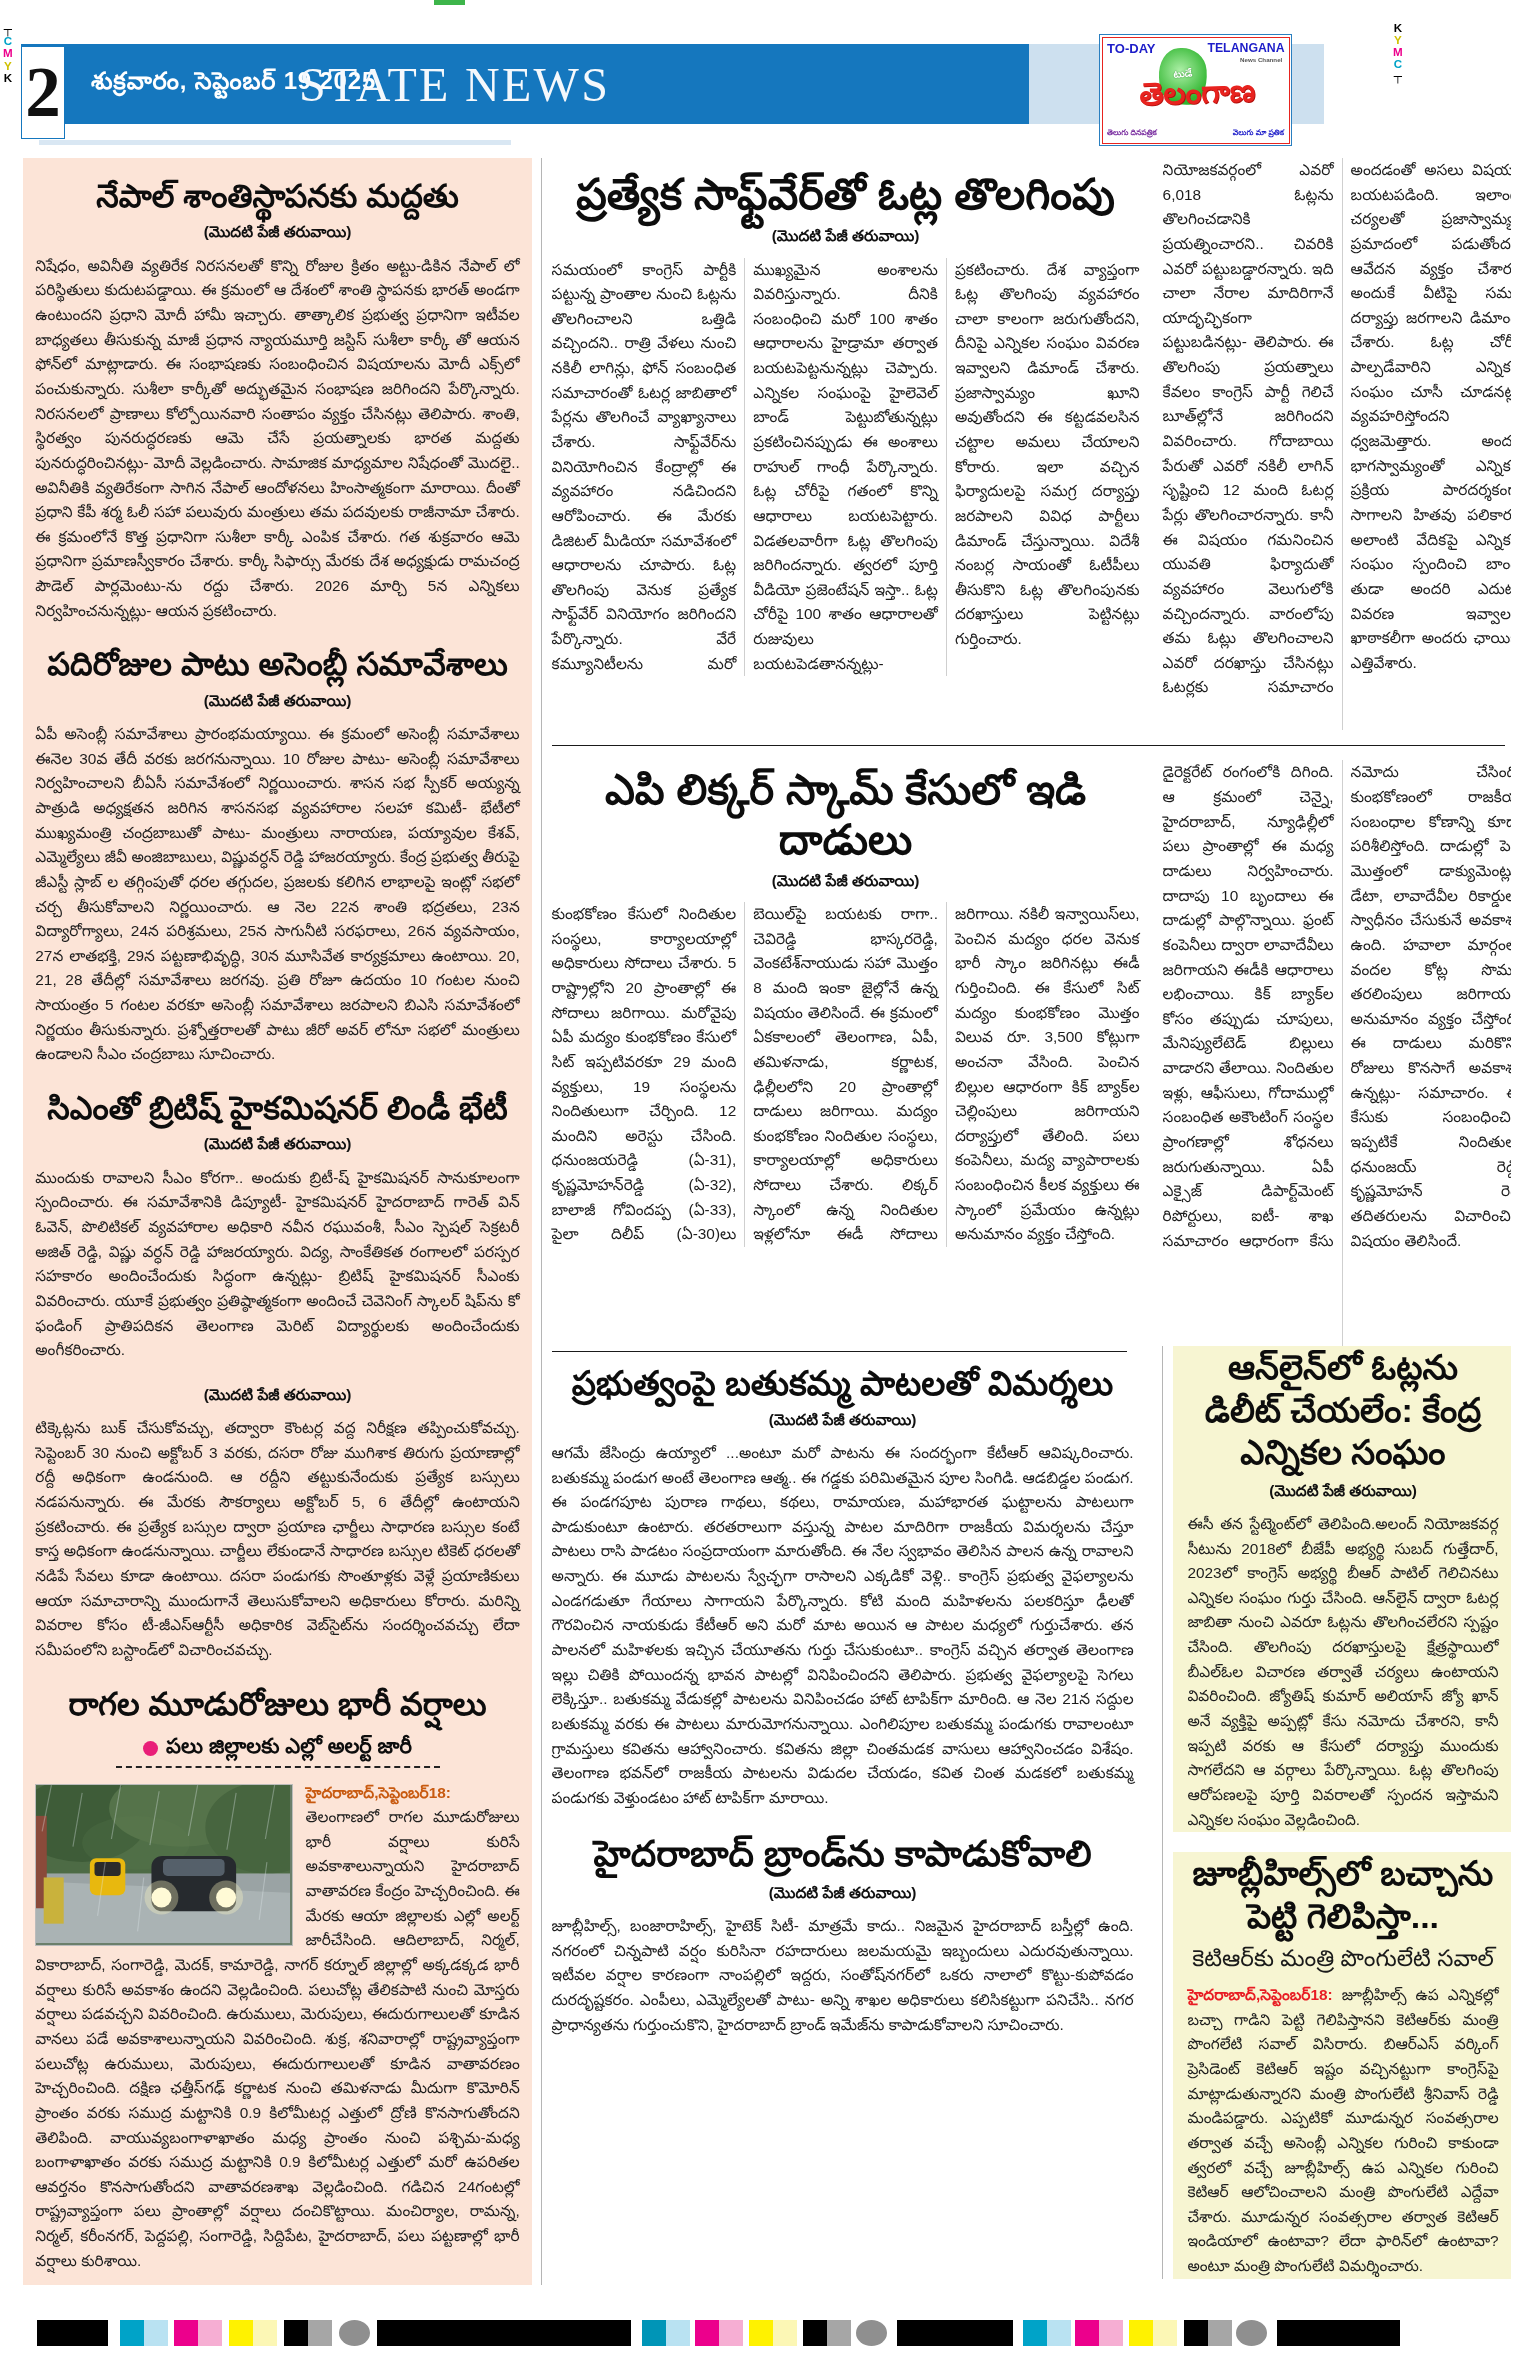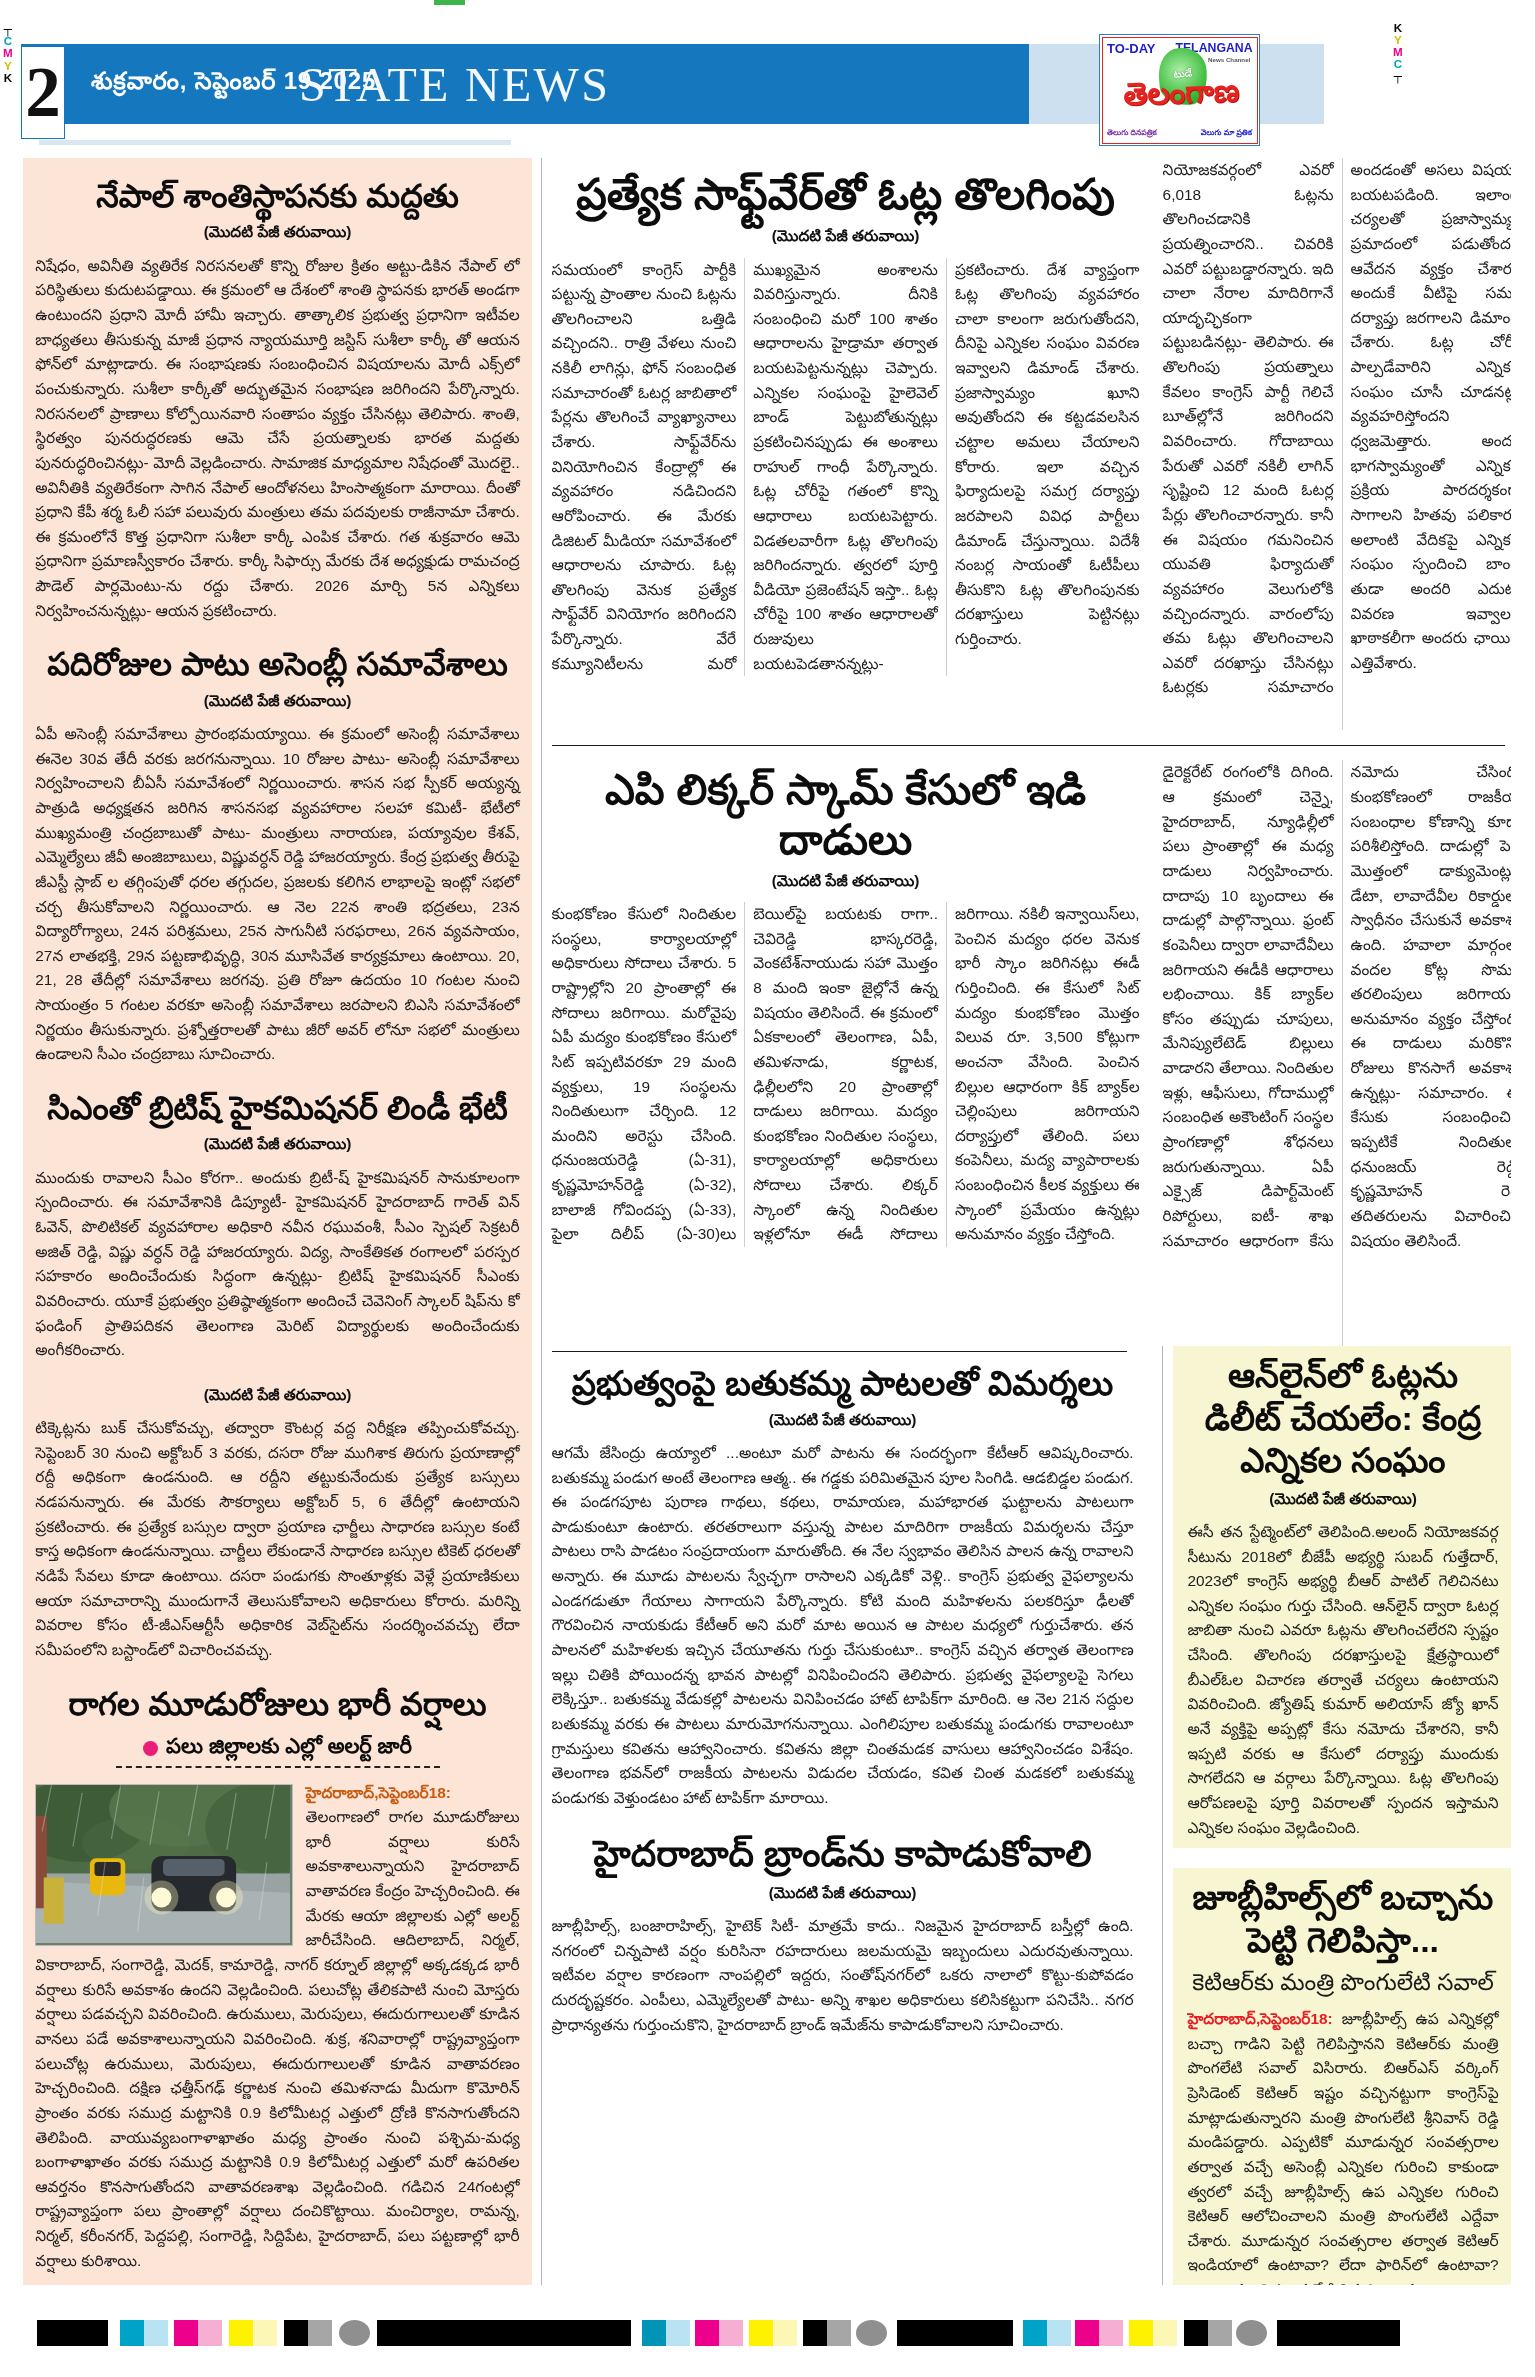--- a/index.html
+++ b/index.html
@@ -12,21 +12,21 @@
   .cmyk-r{left:1393px;top:21.6px;}
   
   .hbar{left:21px;top:44px;width:1009px;height:80px;background:#1577be;}
   .hband{left:1029px;top:44px;width:295px;height:80px;background:#cde0ef;}
   .numbox{left:21px;top:46px;width:42px;height:91px;background:#fff;border:1.5px solid #1577be;display:flex;align-items:center;justify-content:center;z-index:3;}
   .numbox .n{font-family:"Liberation Serif",serif;font-size:71px;font-weight:bold;color:#111;line-height:1;}
   .hdate{left:91px;top:44px;height:80px;display:flex;align-items:center;color:#fff;font-size:24px;font-weight:bold;letter-spacing:0.8px;}
   .hsection{left:299px;top:44px;height:80px;display:flex;align-items:center;color:#f4f8fc;font-family:"Liberation Serif",serif;font-size:48px;letter-spacing:2.3px;}
   .substrip{left:39px;top:140px;width:472px;height:5.4px;background:#d9e7f3;}
   
-  .logo{left:1099px;top:34px;width:159px;height:110px;background:#fff;border:1.5px solid #2a7fc0;z-index:4;}
+  .logo{left:1099px;top:34px;width:159px;height:110px;background:#fff;border:1.5px solid #2a7fc0;z-index:4;padding-left:32px;}
   .logo-in{position:absolute;inset:1.5px;border:1.5px solid #e8231f;overflow:hidden;}
   .logo .today{position:absolute;left:4.6px;top:3.1px;color:#1d1dc9;font-weight:bold;font-size:13px;}
   .logo .tg{position:absolute;right:3.9px;top:3.1px;color:#1d1dc9;font-weight:bold;font-size:12.3px;}
   .logo .ch{position:absolute;right:6.2px;top:18.5px;color:#555;font-size:6.2px;font-weight:bold;}
   .logo .map{position:absolute;left:56px;top:10.8px;width:48px;height:57px;background:radial-gradient(circle at 45% 40%,#aef0a8,#2fb52f 70%);border-radius:46% 54% 38% 62%/52% 44% 62% 38%;transform:rotate(-4deg);}
   .logo .maptxt{position:absolute;left:0;right:0;top:20px;text-align:center;color:#fff;font-size:10px;font-weight:bold;text-shadow:0 0 1.5px #127a12;}
   .logo .script{position:absolute;left:3.1px;right:0;top:37px;text-align:center;color:#e8231f;font-weight:800;font-size:31px;transform:rotate(-2deg);text-shadow:0.8px 0.8px 0 #b00f0c;white-space:nowrap;}
   .logo .tl{position:absolute;left:4.6px;bottom:3.1px;color:#7a2ea0;font-size:7.7px;font-weight:bold;}
   .logo .tr{position:absolute;right:4.6px;bottom:3.1px;color:#1d1dc9;font-size:7.7px;font-weight:bold;}
   
@@ -53,21 +53,21 @@
   .cols3{column-count:3;column-gap:17px;column-rule:0.8px solid #cfcfcf;}
   .cols2{column-count:2;column-gap:17px;column-rule:0.8px solid #cfcfcf;}
   .hl-votes{font-size:43px;margin:10.8px 0 3.1px 0;}
   .hl-ed{font-size:42px;margin:4.6px 0 1.5px 0;}
   .midrule{border-top:1.5px solid #1a1a1a;margin:15.4px 6.2px 14px 0;}
   .thinrule{border-top:1.2px solid #1a1a1a;margin:4.6px 6.2px 10.8px 0;}
   
   .bottomgrid{display:grid;grid-template-columns:582px 351px;column-gap:28px;}
   .hl-b1{font-size:34px;margin-top:4.6px;}
   .hl-b2{font-size:36px;}
-  .ybox{background:#f7f5d2;padding:8px 14px;box-sizing:border-box;}
+  .ybox{background:#f7f5d2;padding:0 14px;box-sizing:border-box;}
   .ybox .hl{font-size:34px;line-height:1.25;}
   .ybox .sub2{text-align:center;font-weight:400;font-size:23px;margin:7.7px 0 6.2px 0;}
   .ybox .bd{font-size:15.4px;}
   .boxcol{border-left:0.8px solid #b5b5b5;padding-left:10.8px;}
   .boxgap{height:20px;}
   
   .footbar{left:37px;top:2320px;width:1450px;height:26px;display:flex;align-items:stretch;}
   .footbar div{height:26px;}
 </style>
 </head>

